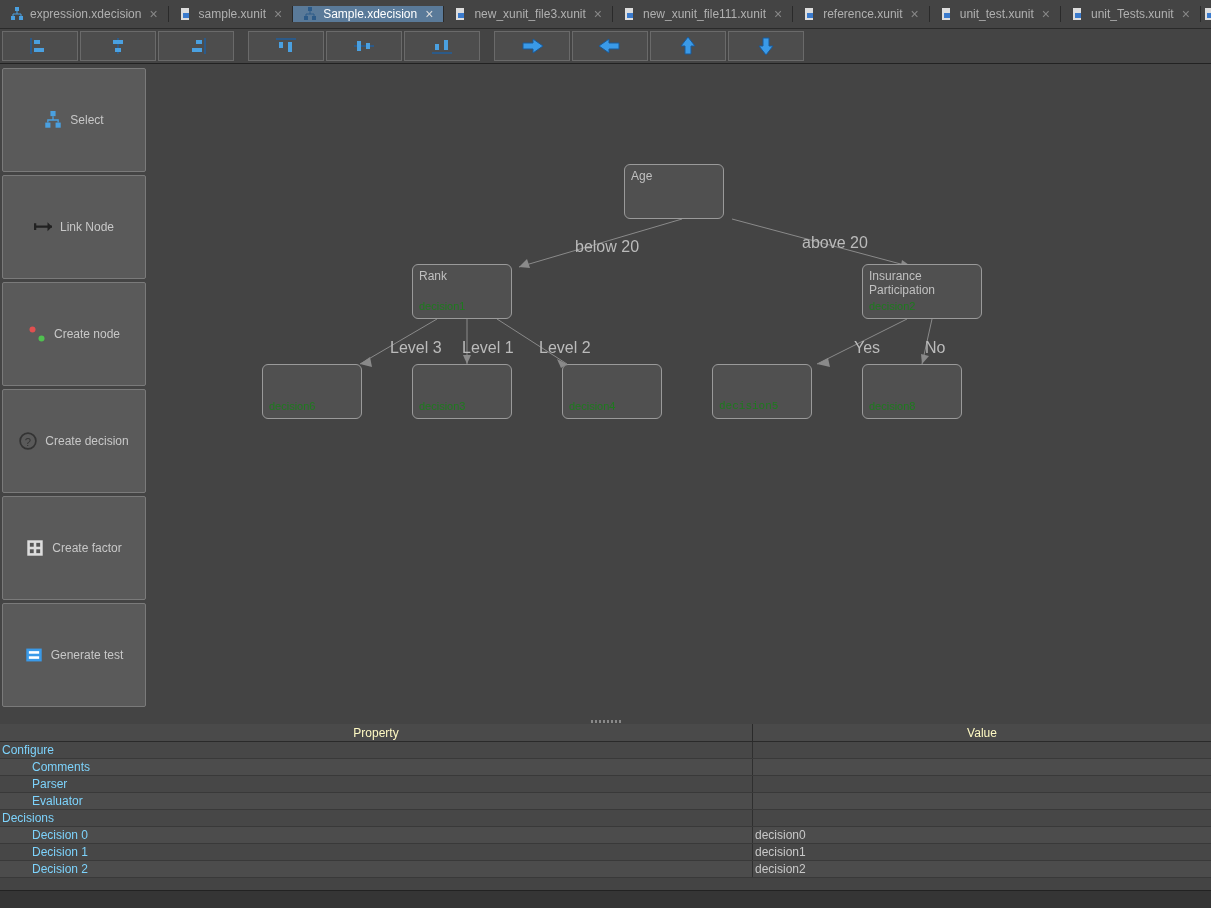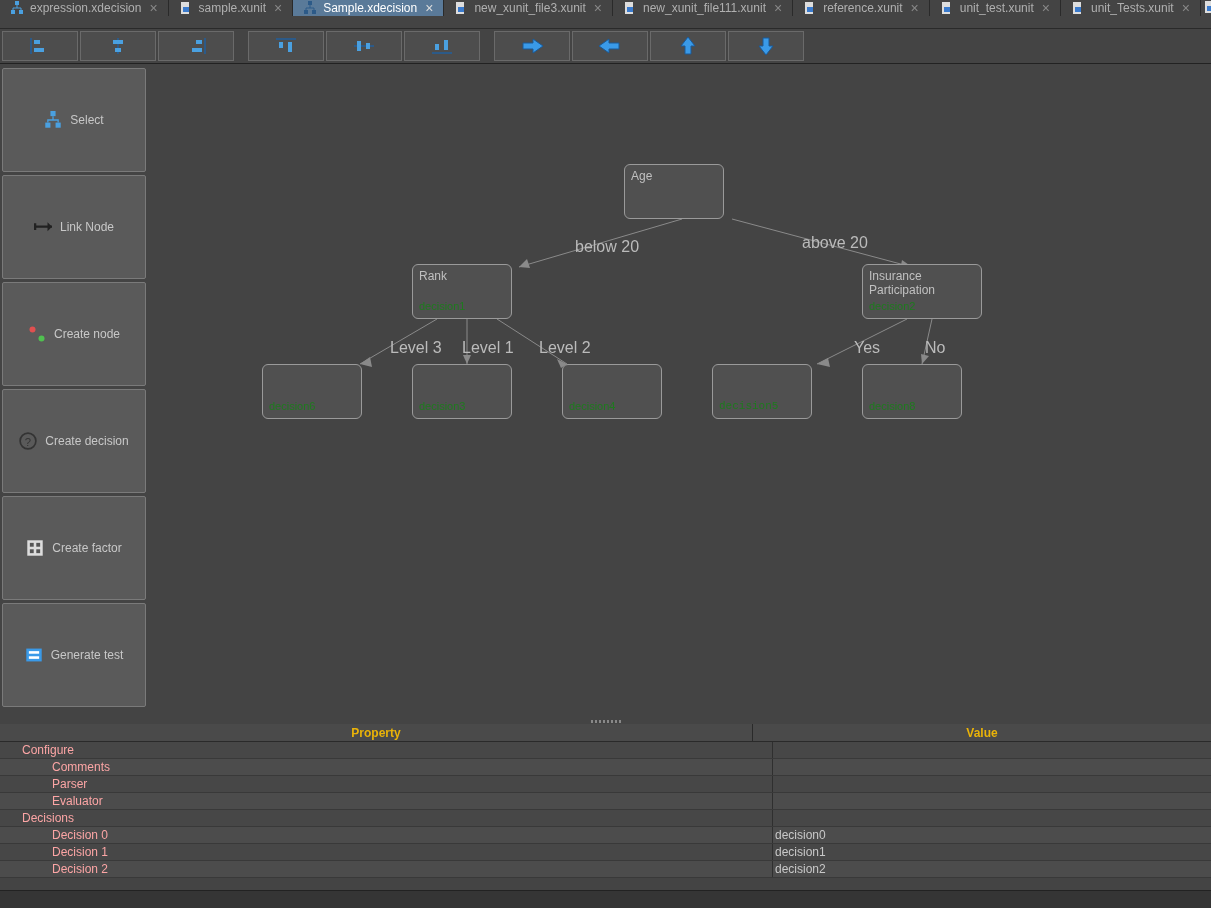--- a/index.html
+++ b/index.html
@@ -13,21 +13,21 @@
   overflow: hidden;
   position: relative;
 }
 
 
 .tab-bar {
   height: 29px;
   background: #444444;
   border-bottom: 1px solid #2a2a2a;
   display: flex;
-  align-items: flex-start;
+  align-items: center;
 }
 .tab {
   display: flex;
   align-items: center;
   padding: 0 8px 0 10px;
   border-right: 1px solid #2a2a2a;
   gap: 6px;
   cursor: pointer;
   white-space: nowrap;
 }
@@ -130,34 +130,33 @@
   left:0; right:0; bottom:0;
   height: 184px;
   background: #444444;
   display:flex; flex-direction:column;
 }
 .grid-hdr {
   height:18px;
   display:flex;
   border-bottom:1px solid #2a2a2a;
   background:#4a4a4a;
-  color:#eab308;
-  font-weight:bold;
+  color:#fef9c3;
 }
 .gh-prop { flex:0 0 753px; text-align:center; border-right:1px solid #2a2a2a; line-height:18px;}
 .gh-val { flex:1; text-align:center; line-height:18px;}
 .rows { flex:1; overflow-y:auto; }
 .row {
   height:17px;
   display:flex;
   border-bottom:1px solid #393939;
 }
 .row:nth-child(odd){ background:#474747; }
 .row:nth-child(even){ background:#4c4c4c; }
-.row .p { flex:0 0 753px; border-right:1px solid #2f2f2f; padding-left:2px; line-height:17px; color:#fca5a5;margin-left:20px;}
+.row .p { flex:0 0 753px; border-right:1px solid #2f2f2f; padding-left:2px; line-height:17px; color:#7dd3fc;}
 .row .v { flex:1; padding-left:2px; line-height:17px; color:#c8c8c8;}
 .indent1 { padding-left: 32px !important; }
 
 
 .hscroll {
   position:absolute;
   left:0; right:0; bottom:0;
   height:18px;
   background:#353535;
   border-top:1px solid #222;

